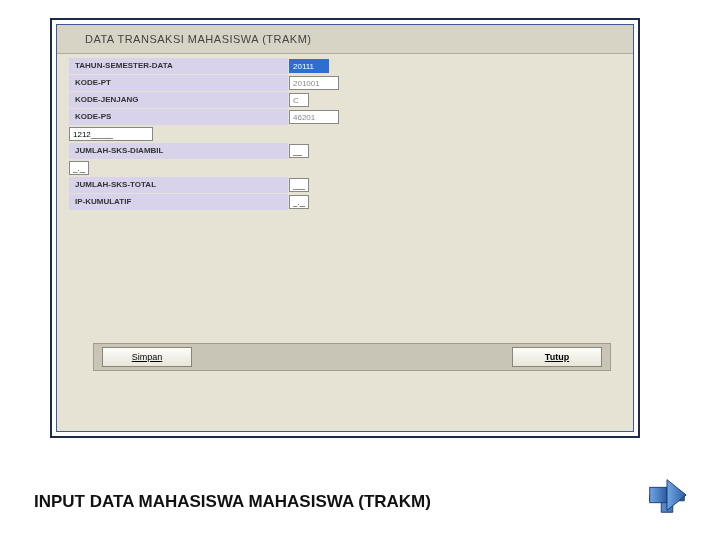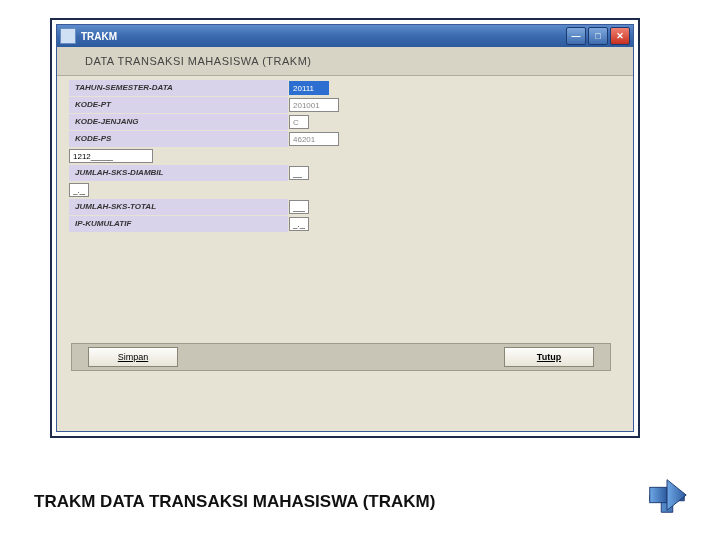--- a/index.html
+++ b/index.html
@@ -86,48 +86,47 @@
   }
   .form-label {
     width: 220px;
     background: #d8d2ea;
     font-size: 8px;
     font-weight: bold;
     color: #333;
     padding: 3px 6px;
     box-sizing: border-box;
     border-right: 1px solid #e6e3d4;
-    font-style: italic;
   }
   .form-input {
     width: 80px;
     background: #fff;
     border: 1px solid #888;
     font-size: 8px;
     padding: 1px 3px;
     box-sizing: border-box;
     font-family: Arial, sans-serif;
     height: 14px;
     margin-top:1px;
   }
   .form-input.highlight { background: #2c6fd1; color: #fff; border-color:#2c6fd1; width:40px;}
   .form-input.readonly { color: #888; width:50px;}
   .form-input.short { width: 20px; }
   .form-input.nim { width: 84px; }
   .button-bar {
     position: absolute;
-    left: 14px;
+    left: 36px;
     right: 22px;
     bottom: 60px;
     height: 28px;
     background: #c9c5b6;
     border: 1px solid #a09c8c;
     display: flex;
     align-items: center;
-    padding: 0 16px;
+    padding: 0 8px;
     box-sizing: border-box;
   }
   .btn {
     height: 20px;
     min-width: 90px;
     background: linear-gradient(to bottom,#fdfdfb,#e8e5d8);
     border: 1px solid #8a8676;
     font-size: 9px;
     display: flex;
     align-items: center;
@@ -153,29 +152,20 @@
     width: 46px;
     height: 46px;
   }
   .nav-arrow svg { width:100%; height:100%; }
 </style>
 </head>
 <body>
 
 <div class="outer-frame">
   <div class="window">
-    <div class="titlebar">
-      <span class="app-icon"></span>
-      <span class="title">TRAKM</span>
-      <div class="win-controls">
-        <div class="win-btn win-min">—</div>
-        <div class="win-btn win-max">□</div>
-        <div class="win-btn win-close">✕</div>
-      </div>
-    </div>
     <div class="header-panel">DATA TRANSAKSI MAHASISWA (TRAKM)</div>
     <div class="form-area">
       <div class="form-row">
         <div class="form-label">TAHUN-SEMESTER-DATA</div>
         <input class="form-input highlight" value="20111" style="">
       </div>
       <div class="form-row">
         <div class="form-label">KODE-PT</div>
         <input class="form-input readonly" value="201001" style="">
       </div>
@@ -210,21 +200,21 @@
       <div class="btn">
           <span><span class="underline">Simpan</span></span>
         </div>
       <div class="btn btn-right">
           <span><span class="underline">Tutup</span></span>
         </div>
     </div>
   </div>
 </div>
 
-<div class="caption">TRAKM DATA TRANSAKSI MAHASISWA (TRAKM)</div>
+<div class="caption">INPUT DATA MAHASISWA MAHASISWA (TRAKM)</div>
 
 <div class="nav-arrow">
   <svg viewBox="0 0 48 48">
     <defs>
       <linearGradient id="g1" x1="0" y1="0" x2="0" y2="1">
         <stop offset="0%" stop-color="#6fa8e6"></stop>
         <stop offset="100%" stop-color="#2c5a9e"></stop>
       </linearGradient>
     </defs>
     <path d="M18 6 L18 18 L6 18 L6 30 L18 30 L18 42 L24 42 L24 6 Z" fill="url(#g1)" stroke="#1d3a70" stroke-width="1" transform="rotate(-90 24 24)"></path>

